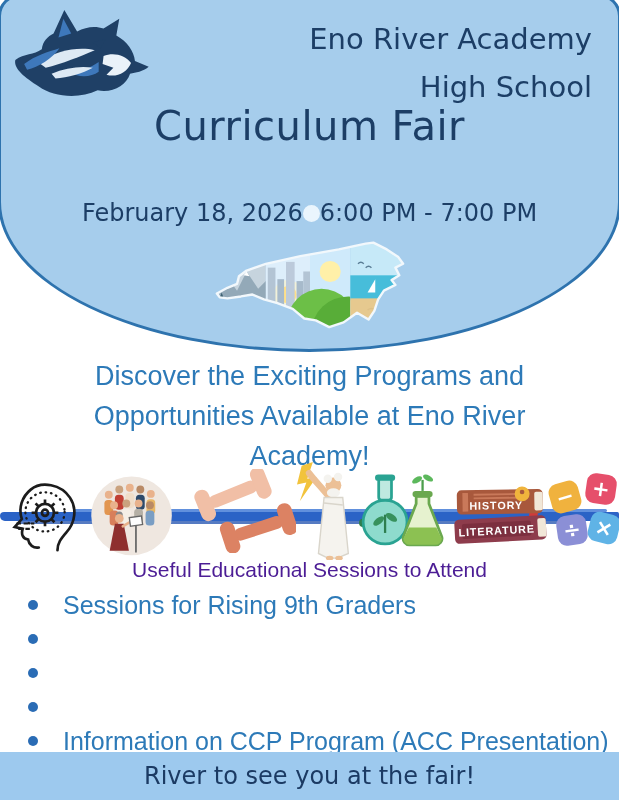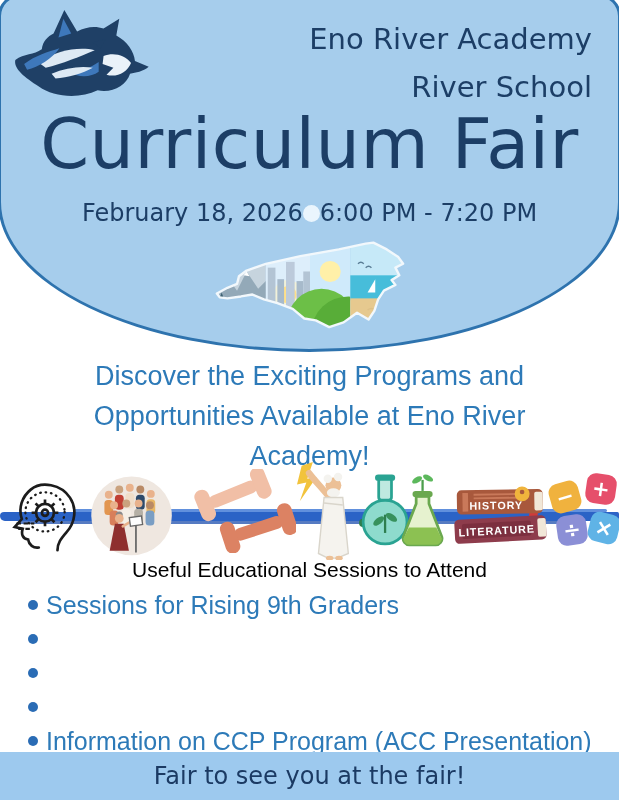--- a/index.html
+++ b/index.html
@@ -9,21 +9,21 @@
 
   
   .header{position:absolute;top:-6px;left:-2px;right:-2px;height:352px;
           background:#a6cdec;border:3px solid #2e73ae;
           border-radius:22px 22px 50% 50% / 22px 22px 150px 150px;}
   .logo{position:absolute;top:10px;left:6px;width:150px;height:102px;}
   .school-name{position:absolute;top:18px;right:26px;text-align:right;
                color:#1c3e66;font-size:29px;line-height:48px;font-weight:500;}
   .school-name span{display:block;}
   .title{position:absolute;top:106px;left:0;right:0;text-align:center;
-         color:#1c3e66;font-size:70px;letter-spacing:0.5px;}
+         color:#1c3e66;font-size:40px;letter-spacing:0.5px;}
   .date-row{position:absolute;top:202px;left:0;right:0;display:flex;
             justify-content:center;align-items:center;
             color:#1c3e66;font-size:24px;font-weight:500;}
   .date-dot{width:17px;height:17px;border-radius:50%;background:#eaf5fd;flex:none;}
   .nc-wrap{position:absolute;top:238px;left:50%;transform:translateX(-50%);
            width:192px;height:96px;}
 
   
   .intro{position:absolute;top:356px;left:50%;transform:translateX(-50%);
          width:520px;text-align:center;color:#2d7ab8;font-size:27px;line-height:40px;
@@ -45,24 +45,24 @@
   .tile{position:absolute;width:30px;height:30px;border-radius:9px;display:flex;
         align-items:center;justify-content:center;color:#fff;font-size:21px;
         font-weight:bold;font-family:"DejaVu Sans",sans-serif;}
   .tile-minus{left:2px;top:11px;background:#f0b23e;transform:rotate(-16deg);}
   .tile-plus{left:38px;top:3px;background:#e64f6b;transform:rotate(8deg);}
   .tile-divide{left:9px;top:44px;background:#8b8fd6;transform:rotate(-8deg);}
   .tile-times{left:41px;top:42px;background:#5fb3e6;transform:rotate(14deg);}
 
   
   .session-heading{position:absolute;top:558px;left:0;right:0;text-align:center;
-                   color:#000000;font-size:21px;font-family:"Liberation Sans",sans-serif;}
+                   color:#4c1d95;font-size:21px;font-family:"Liberation Sans",sans-serif;}
   .session-list{position:absolute;top:588px;left:22px;right:8px;margin:0;padding:0;
                 list-style:none;}
-  .session-list li{display:flex;align-items:center;gap:8px;height:34px;
+  .session-list li{display:flex;align-items:center;gap:25px;height:34px;
                    color:#2d7ab8;font-size:25px;font-family:"Liberation Sans",sans-serif;}
   .bullet{width:10px;height:10px;border-radius:50%;background:#2a6cb5;flex:none;margin-left:6px;}
 
   
   .footer{position:absolute;left:0;right:0;bottom:0;height:48px;background:#9dc9ee;
           display:flex;align-items:center;justify-content:center;z-index:5;
           color:#1b3a63;font-size:24px;font-weight:500;}
 </style>
 </head>
 <body>
@@ -77,29 +77,29 @@
       <path fill="#eaf2f9" d="M97,50 C107,46 119,49 125,57 C121,67 110,72 100,69 L107,62 L96,58 Z"></path>
       <path fill="#dde9f4" d="M30,56 C50,44 72,40 88,44 C74,50 54,58 38,62 Z"></path>
       <path fill="#3e78bb" d="M16,58 C28,49 40,46 52,42 C44,53 31,61 19,64 Z"></path>
       <path fill="#3e78bb" d="M92,56 C84,62 72,66 62,66 C70,72 84,72 92,66 Z"></path>
       <path fill="#dde9f4" d="M44,68 C58,62 74,60 86,62 C76,68 60,72 48,73 Z"></path>
       <path fill="#1f4066" d="M86,36 L99,33 L94,42 Z"></path>
     </svg>
 
     <div class="school-name">
       <span>Eno River Academy</span>
-      <span>River School</span>
+      <span>High School</span>
     </div>
 
     <div class="title">Curriculum Fair</div>
 
     <div class="date-row">
       <span>February 18, 2026</span>
       <span class="date-dot"></span>
-      <span>6:00 PM - 7:20 PM</span>
+      <span>6:00 PM - 7:00 PM</span>
     </div>
 
     <div class="nc-wrap">
       <svg viewBox="0 0 200 100" width="192" height="96" aria-hidden="true">
         <defs>
           <clipPath id="ncclip">
             <path d="M3,61 L14,55 24,51 26,43 34,37 54,30 90,22 130,15 158,9 166,8 180,15 192,23 197,30 189,34 193,42 185,47 189,52 177,58 171,67 167,79 161,88 149,81 135,91 120,96 106,89 94,87 82,77 66,71 52,67 40,62 28,64 14,66 6,65 Z"></path>
           </clipPath>
         </defs>
         <g clip-path="url(#ncclip)">
@@ -284,16 +284,16 @@
     <li>
       <span class="bullet"></span>
     </li>
     <li>
       <span class="bullet"></span>
       <span>Information on CCP Program (ACC Presentation)</span>
     </li>
   </ul>
 
   <div class="footer">
-    <span>Fair to see you at the fair!</span>
+    <span>River to see you at the fair!</span>
   </div>
 
 </div>
 
 </body></html>

